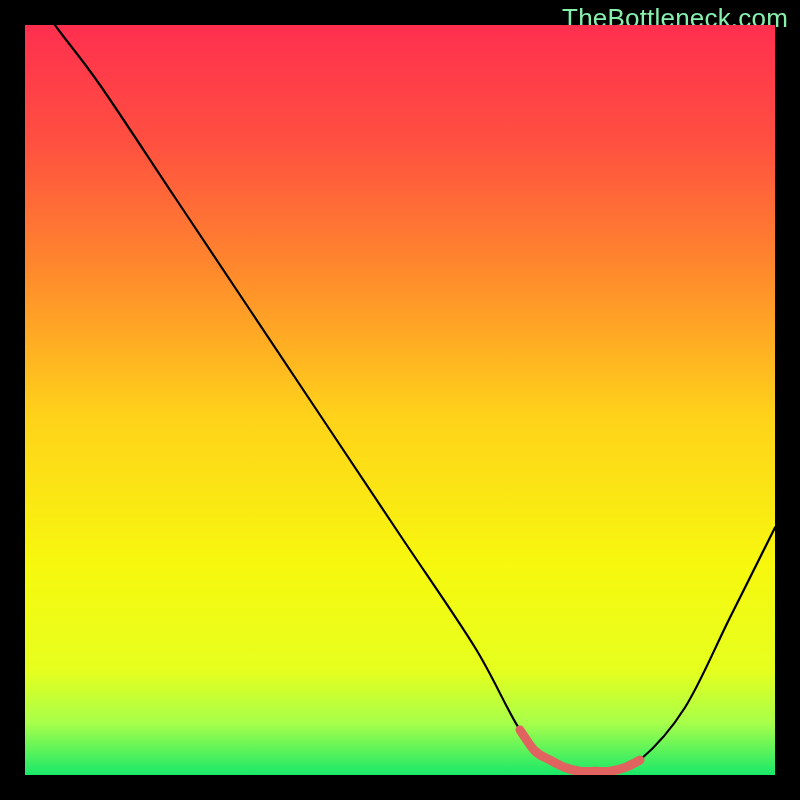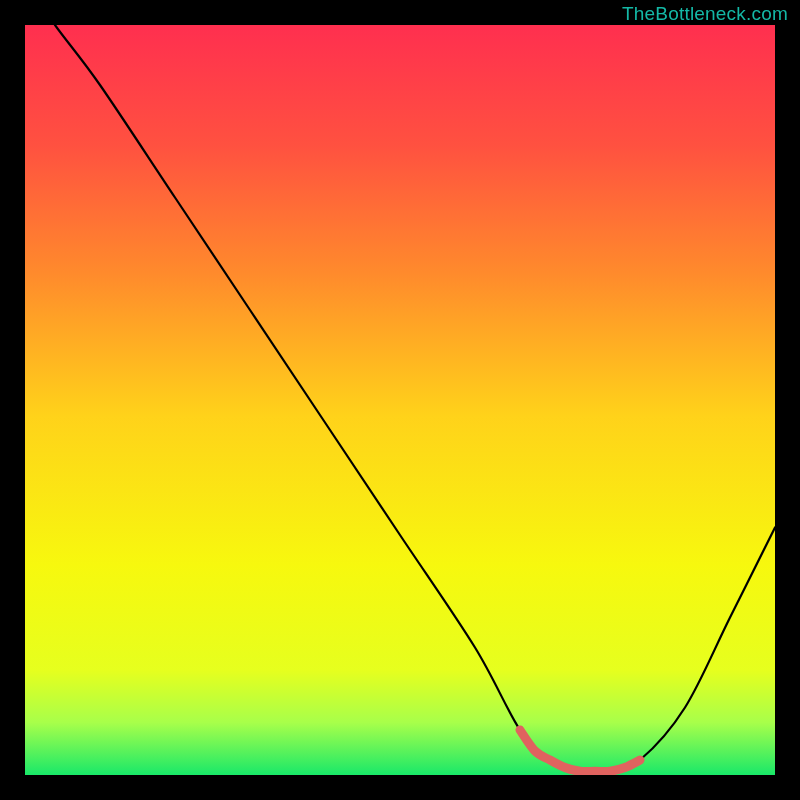--- a/index.html
+++ b/index.html
@@ -14,22 +14,22 @@
     position: relative;
     width: 800px;
     height: 800px;
     background: #000;
   }
   .watermark {
     position: absolute;
     top: 3px;
     right: 12px;
     font-family: Arial, Helvetica, sans-serif;
-    font-size: 19px;
-    color: #14b8a6;
+    font-size: 26px;
+    color: #86efac;
     letter-spacing: 0.2px;
   }
   svg {
     position: absolute;
     top: 25px;
     left: 25px;
   }
 </style>
 </head>
 <body>

